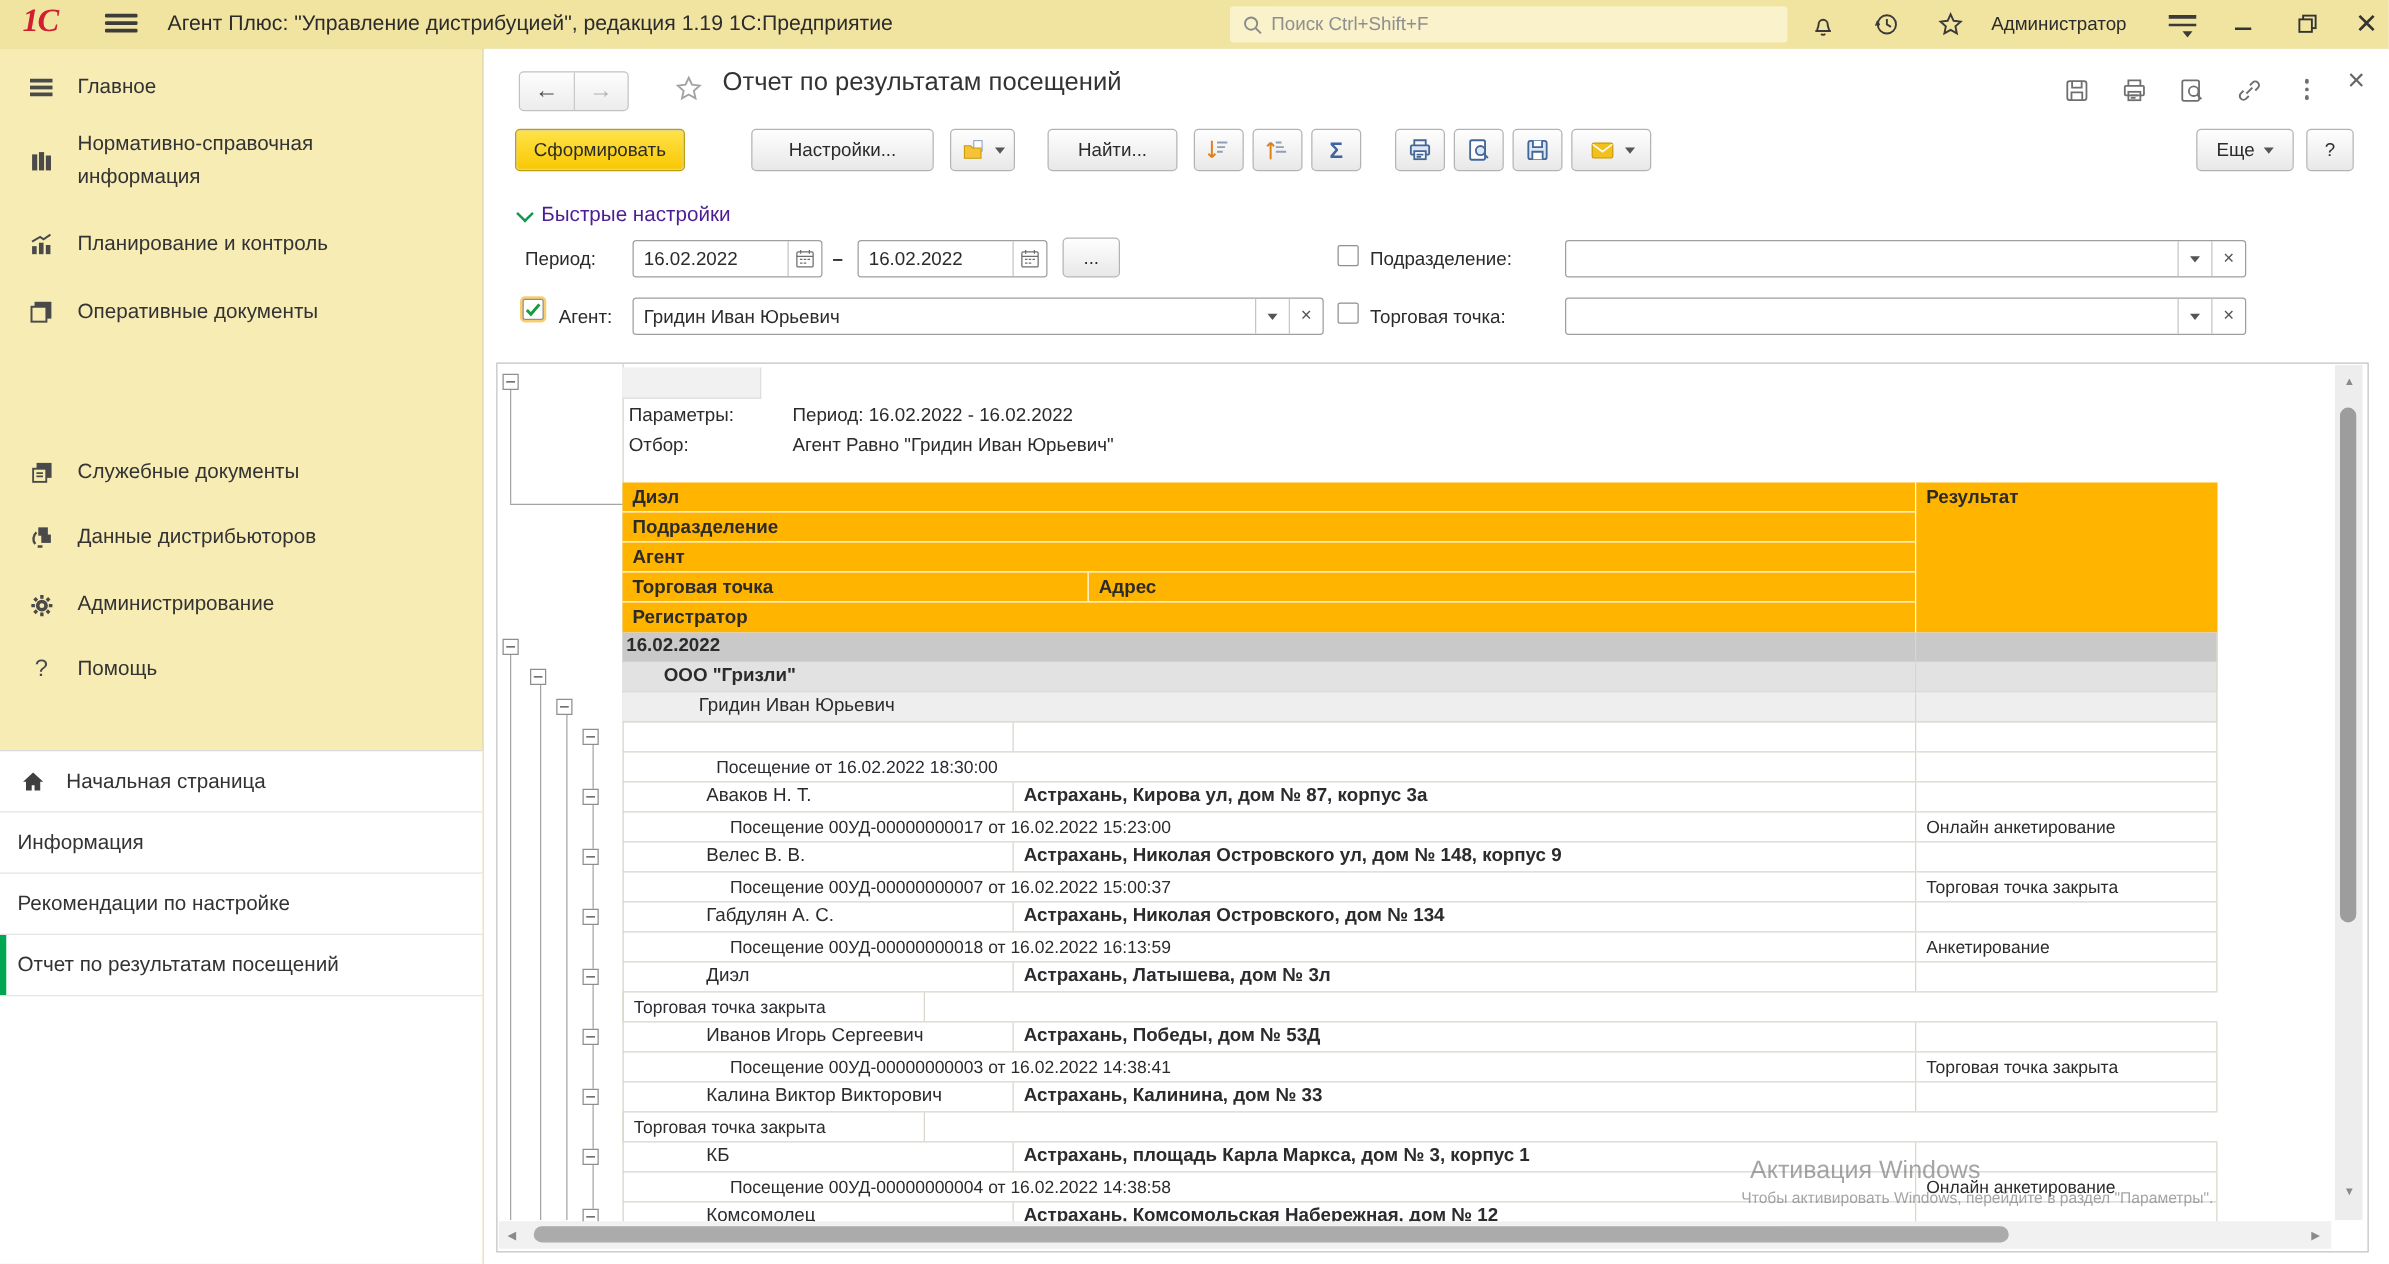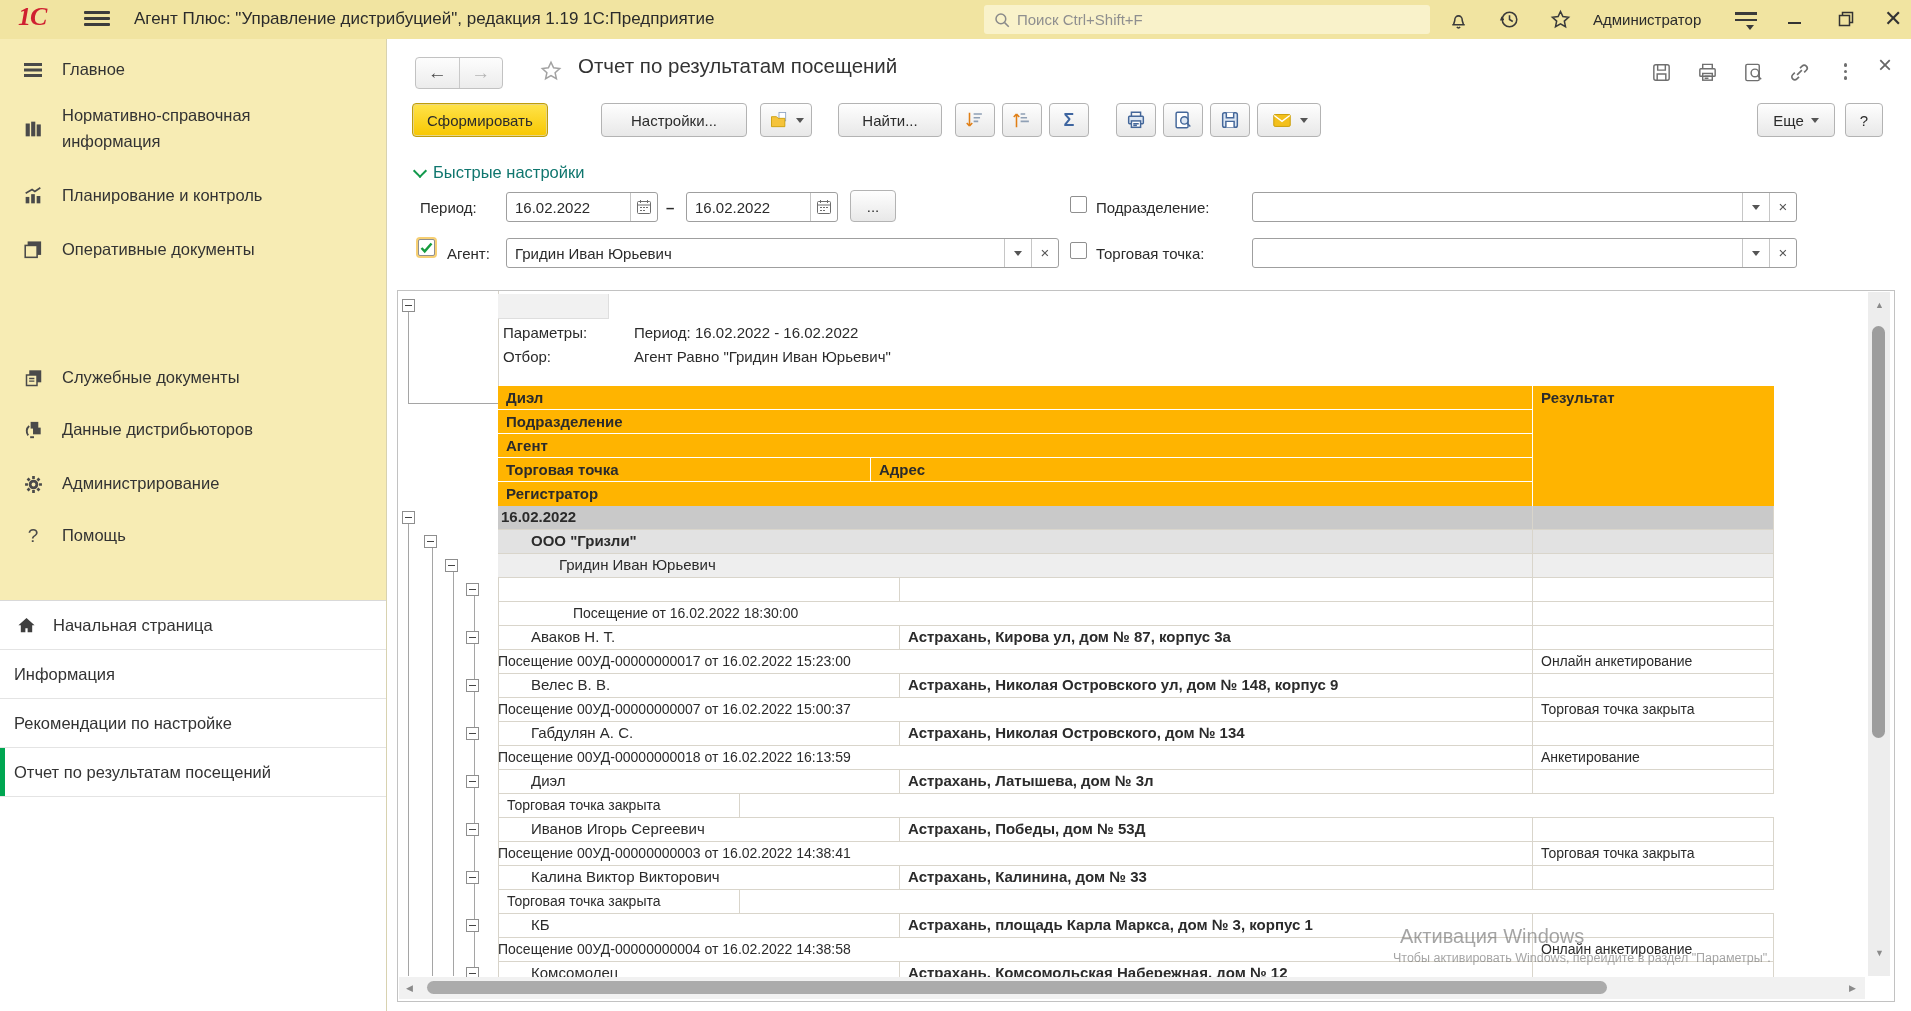--- a/index.html
+++ b/index.html
@@ -51,21 +51,21 @@
   
   .btn{position:absolute;top:64px;height:34px;box-sizing:border-box;border:1px solid #b3b3b3;border-radius:4px;
        background:linear-gradient(#fefefe,#e8e8e8);font-size:15px;color:#2b2b2b;display:flex;align-items:center;justify-content:center;
        padding:0 14px;cursor:pointer;white-space:nowrap}
   .btn.iconbtn{padding:0;width:40px}
   .btn.generate{background:linear-gradient(#ffe34a,#f8c701);border-color:#bf9d0c;box-shadow:0 0 0 1px #e7d587 inset}
   .caret{width:0;height:0;border:4px solid transparent;border-top:5px solid #555;margin:5px 0 0 7px}
   .sigma{color:#3e65a0;font-weight:bold;font-size:18px}
 
   
-  .qs-head{position:absolute;left:28px;top:124px;color:#0f766e;font-size:16.5px;display:flex;align-items:center;gap:8px;cursor:pointer}
+  .qs-head{position:absolute;left:28px;top:124px;color:#4c1d95;font-size:16.5px;display:flex;align-items:center;gap:8px;cursor:pointer}
   .chev{width:8px;height:8px;border-left:2px solid #12994c;border-bottom:2px solid #12994c;transform:rotate(-45deg);margin-top:-4px}
   .qs-label{position:absolute;font-size:15px;color:#2b2b2b;white-space:nowrap}
   .field{position:absolute;height:30px;box-sizing:border-box;border:1px solid #9f9f9f;border-radius:3px;background:#fff;display:flex;align-items:center;font-size:15px}
   .field .val{flex:1;padding-left:8px;white-space:nowrap;overflow:hidden}
   .fbtn{width:26px;height:100%;border-left:1px solid #c6c6c6;display:flex;align-items:center;justify-content:center;flex:none;cursor:pointer}
   .fbtn .x{font-size:15px;color:#555;margin-top:-2px}
   .cb{position:absolute;width:17px;height:17px;box-sizing:border-box;border:1px solid #8f8f8f;border-radius:2px;background:#fff;cursor:pointer}
   .cb.checked{box-shadow:0 0 0 2px rgba(238,168,0,.55)}
 
   
@@ -85,29 +85,29 @@
   .oh-split{display:flex;padding-left:0}
   .oh-outlet{width:373px;flex:none;padding-left:8px;border-right:1px solid #fff;box-sizing:border-box}
   .oh-addr{flex:1;padding-left:8px}
   .oh-res{flex:1;border-left:1px solid #fff;box-sizing:border-box;padding:3px 0 0 8px}
 
   .rows{position:absolute;left:100px;top:215px;width:1276px;z-index:1}
   .rrow{display:flex;height:24px;box-sizing:border-box;border-bottom:1px solid #d9d5cb;font-size:15px;line-height:22px;white-space:nowrap}
   .c-main{width:1034px;flex:none;display:flex;box-sizing:border-box;overflow:hidden}
   .c-res{width:242px;flex:none;box-sizing:border-box;border-left:1px solid #d9d5cb;border-right:1px solid #d9d5cb;font-size:14px;padding-left:8px;overflow:hidden}
   .cell-text{flex:1;overflow:hidden}
-  .cell-name{width:402px;flex:none;box-sizing:border-box;border-right:1px solid #d9d5cb;padding-left:33px;overflow:hidden}
+  .cell-name{width:313px;flex:none;box-sizing:border-box;border-right:1px solid #d9d5cb;padding-left:67px;overflow:hidden}
   .cell-addr{flex:1;padding-left:8px;font-weight:600;overflow:hidden}
   .t-date{background:#c9c9c9}
   .t-date .cell-text{padding-left:3px;font-weight:bold}
   .t-group1{background:#e2e2e2}
   .t-group1 .cell-text{padding-left:33px;font-weight:bold}
   .t-group2{background:#eeeeee}
   .t-group2 .cell-text{padding-left:61px}
-  .t-visit .cell-text{font-size:14px}
+  .t-visit .cell-text{padding-left:86px;font-size:14px}
   .t-visit_solo .cell-text{padding-left:75px;font-size:14px}
 
   .hscroll{position:absolute;left:1px;top:686px;width:1466px;height:22px;background:#f1f1f1;z-index:4}
   .hthumb{position:absolute;left:28px;top:4px;width:1180px;height:13px;border-radius:7px;background:#ababab;cursor:grab}
   .vscroll{position:absolute;left:1470px;top:1px;width:22px;height:684px;background:#ededed;z-index:4}
   .vthumb{position:absolute;left:4px;top:34px;width:13px;height:412px;border-radius:7px;background:#9d9d9d;cursor:grab}
   .sarrow{position:absolute;font-size:9px;color:#8a8a8a;cursor:pointer}
 
   .watermark{position:absolute;z-index:9;color:rgba(110,110,110,.62);pointer-events:none;white-space:nowrap}
 </style>

